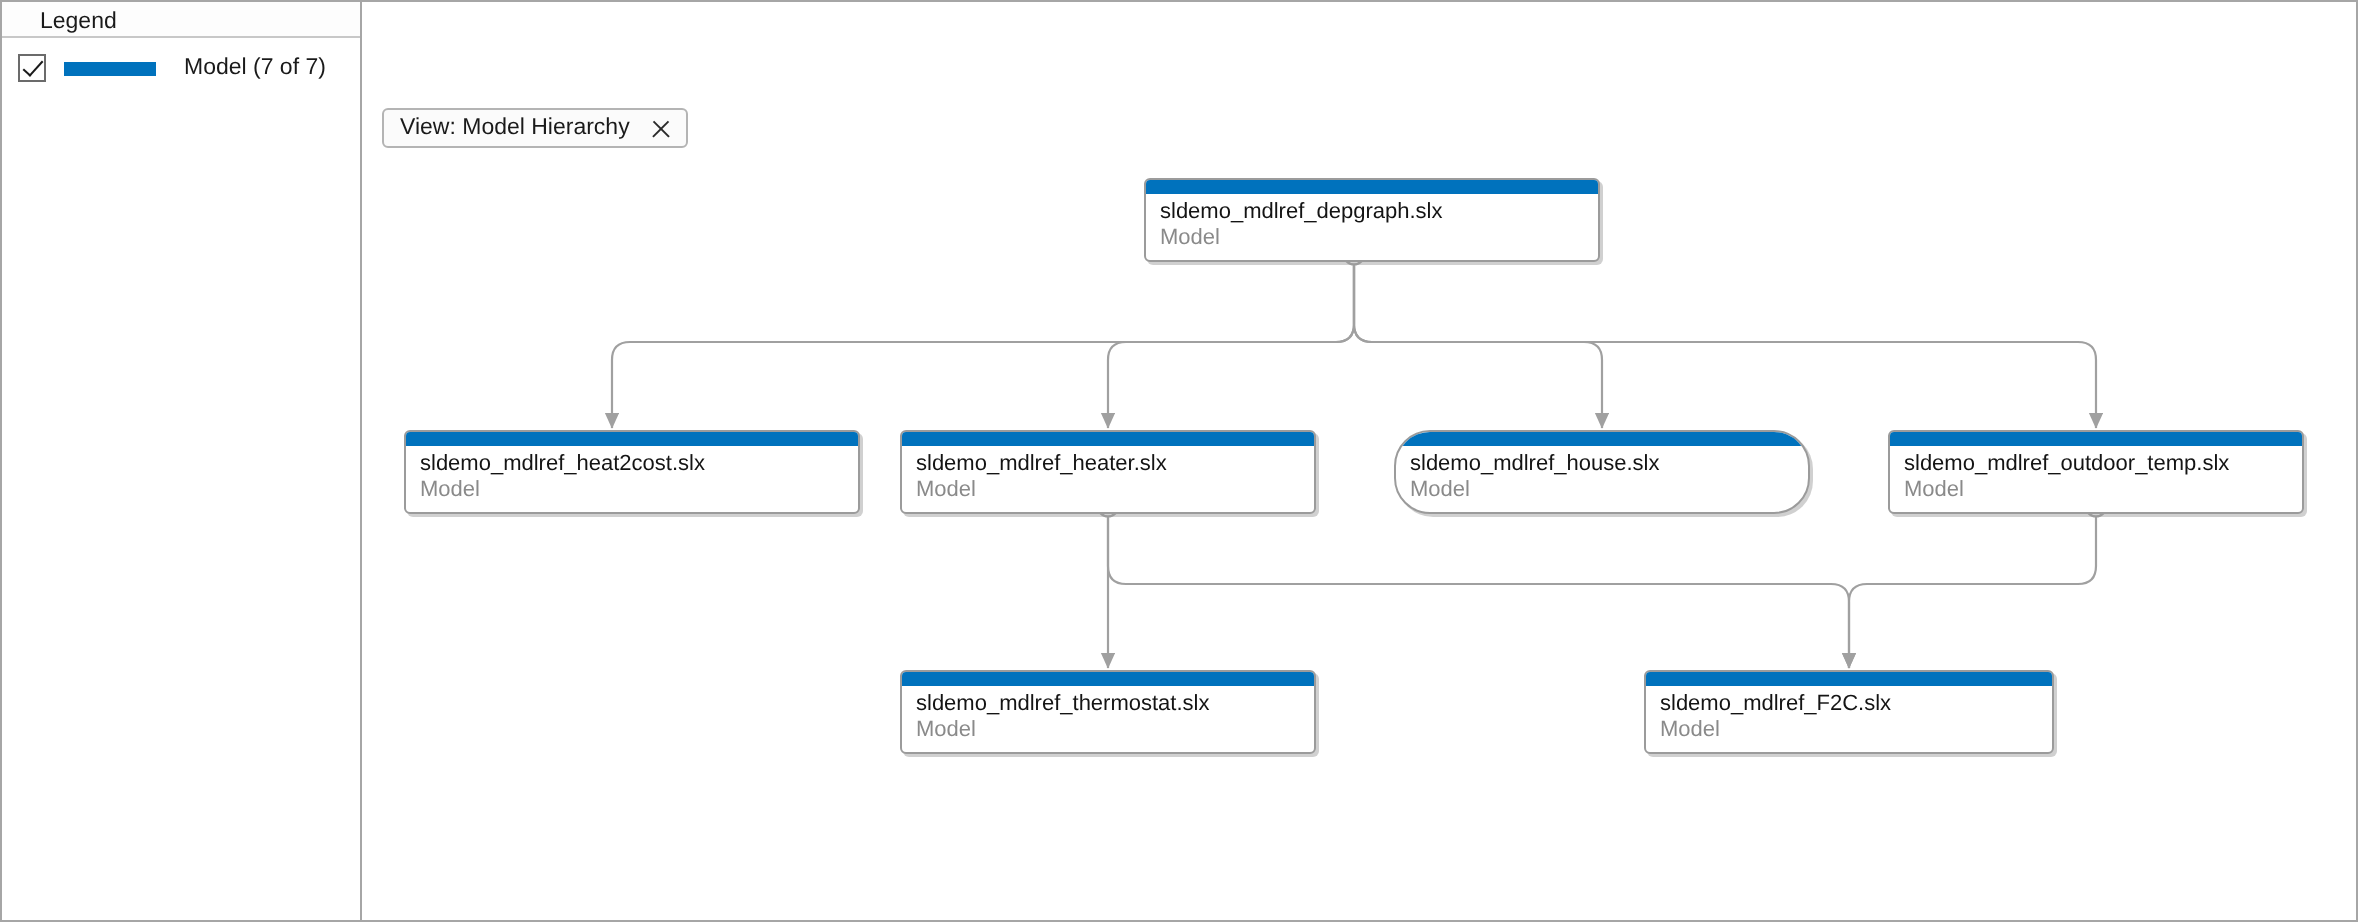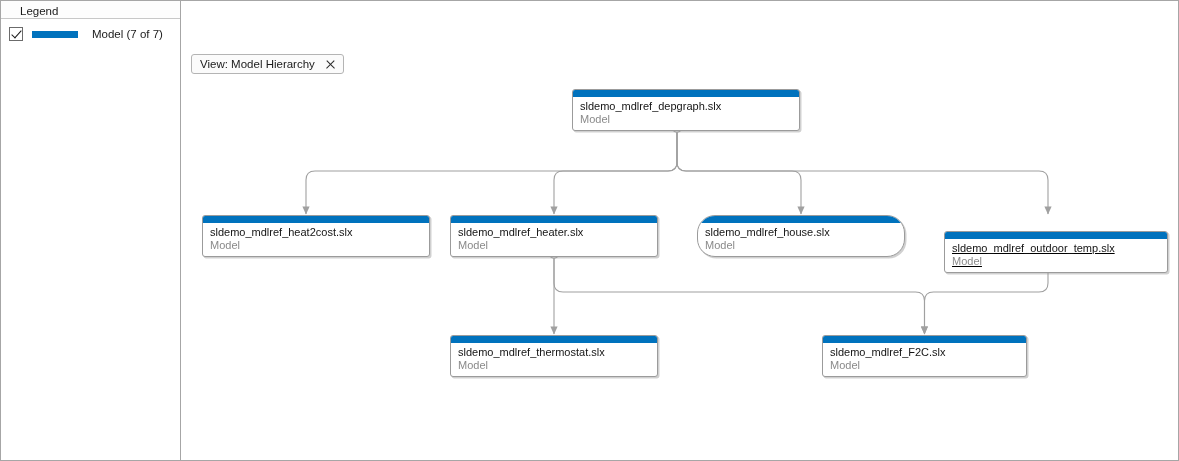--- a/index.html
+++ b/index.html
@@ -220,21 +220,21 @@
             <div class="node-sub">Model</div>
           </div>
         </div>
         <div class="node" style="left: 516px; top: 214px; width: 208px; border-radius: 18px;">
           <div class="node-bar" style="background: rgb(0, 114, 189);"></div>
           <div class="node-body">
             <div class="node-title">sldemo_mdlref_house.slx</div>
             <div class="node-sub">Model</div>
           </div>
         </div>
-        <div class="node" style="left: 763px; top: 230px; width: 224px; text-decoration: underline;">
+        <div class="node" style="left: 763px; top: 214px; width: 208px;">
           <div class="node-bar" style="background: rgb(0, 114, 189);"></div>
           <div class="node-body">
             <div class="node-title">sldemo_mdlref_outdoor_temp.slx</div>
             <div class="node-sub">Model</div>
           </div>
         </div>
         <div class="node" style="left: 269px; top: 334px; width: 208px;">
           <div class="node-bar" style="background: rgb(0, 114, 189);"></div>
           <div class="node-body">
             <div class="node-title">sldemo_mdlref_thermostat.slx</div>

